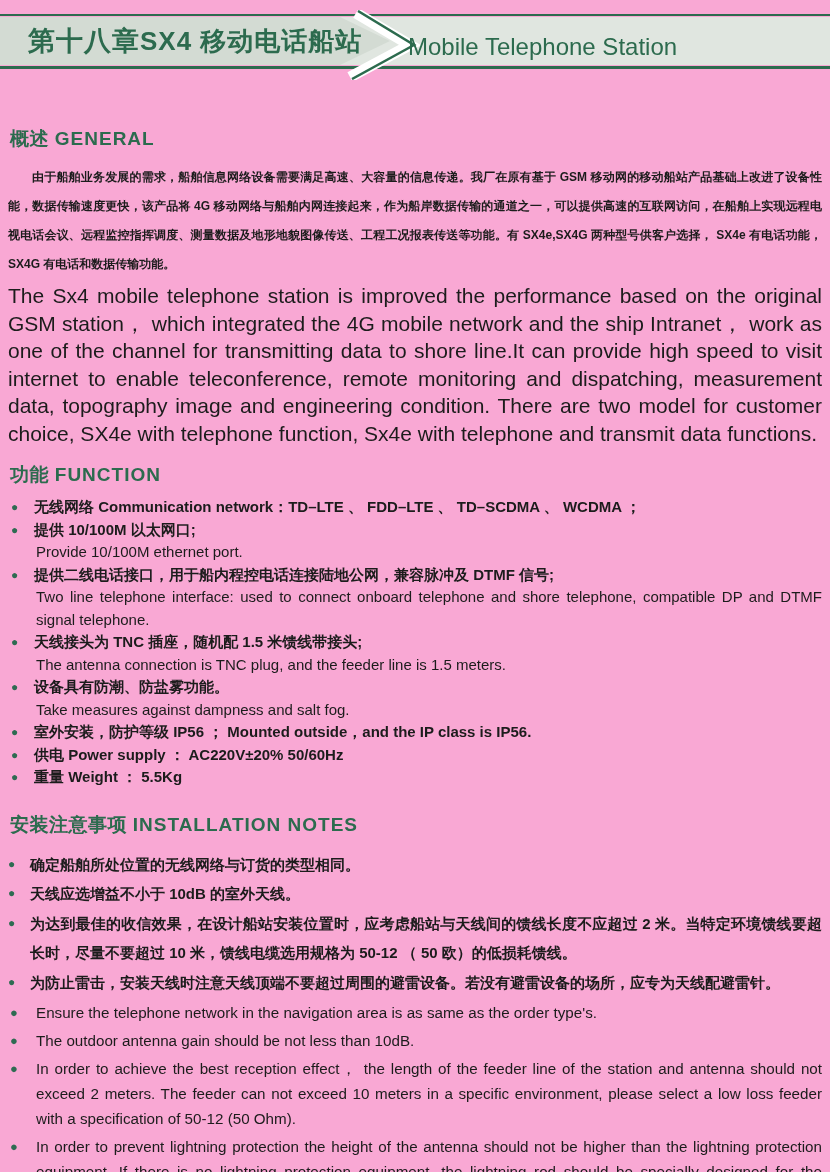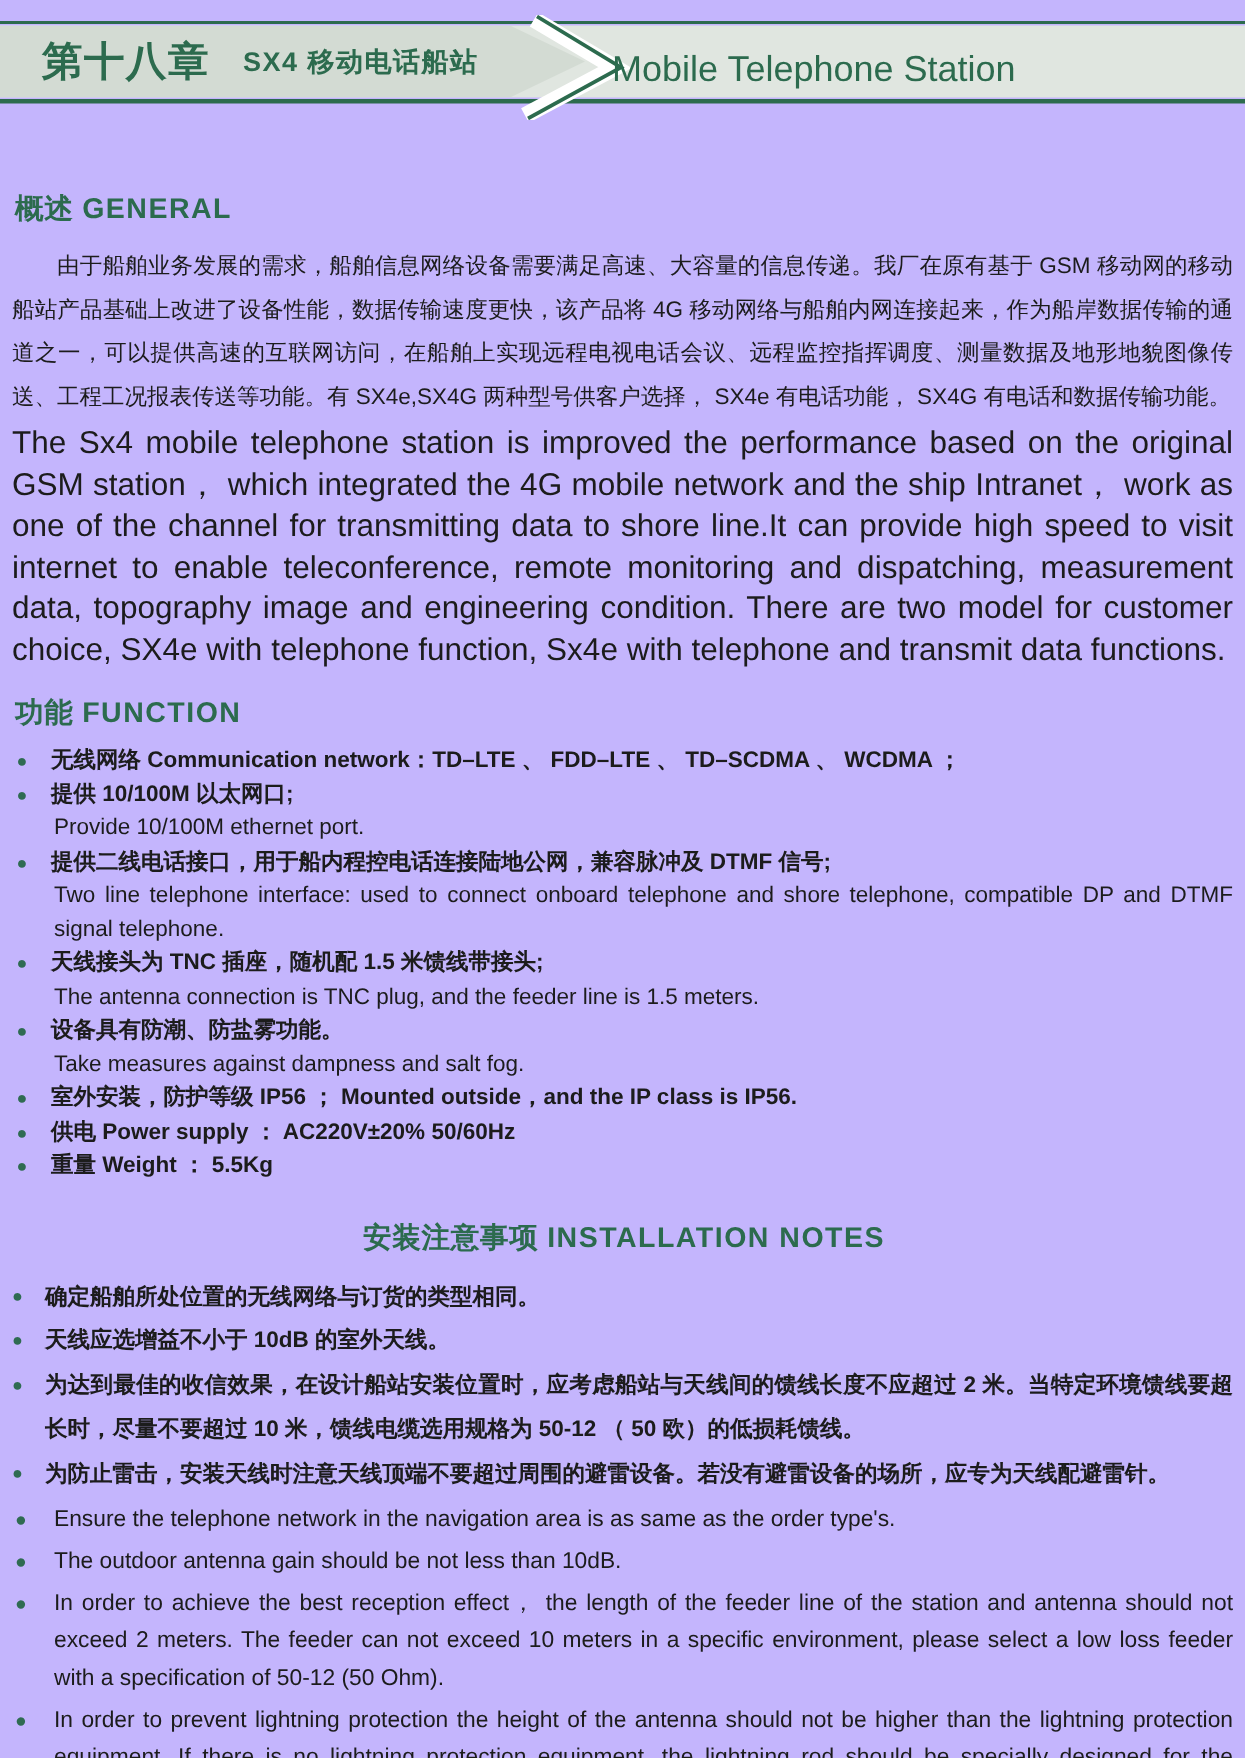--- a/index.html
+++ b/index.html
@@ -6,55 +6,55 @@
     --green:#2c6b4e;
     --text:#1c1c1c;
   }
   *{box-sizing:border-box;}
   html,body{margin:0;padding:0;}
   body{
     width:830px;height:1172px;overflow:hidden;background:#ffffff;
     font-family:"Liberation Sans","DejaVu Sans",sans-serif;
     color:var(--text);
   }
-  .page{position:relative;width:830px;height:1172px;background:#c4b5fd;}
+  .page{position:relative;width:830px;height:1172px;background:#f9a8d4;}
 
   
   .header{position:relative;height:80px;}
   .hdr-top-line{position:absolute;top:14px;left:0;width:100%;height:2px;background:var(--green);}
   .hdr-band{position:absolute;top:17px;left:0;width:100%;height:48px;background:#e0e6e0;}
   .hdr-bottom-line{position:absolute;top:66px;left:0;width:100%;height:3px;background:var(--green);}
   .hdr-left{
     position:absolute;top:17px;left:0;width:400px;height:48px;background:#d3dbd3;
     clip-path:polygon(0 0,340px 0,390px 24px,340px 48px,0 48px);
     display:flex;align-items:center;padding-left:28px;
   }
   .hdr-left .chapter{font-size:27px;font-weight:700;color:var(--green);letter-spacing:1px;}
-  .hdr-left .product{font-size:18px;font-weight:700;color:var(--green);margin-left:22px;letter-spacing:1px;}
+  .hdr-left .product{font-size:26px;font-weight:700;color:var(--green);letter-spacing:1px;}
   .hdr-chevron-svg{position:absolute;left:334px;top:10px;width:96px;height:70px;}
   .hdr-title-en{
     position:absolute;left:408px;top:17px;height:48px;
     display:flex;align-items:flex-end;padding-bottom:4px;
     font-size:24px;color:var(--green);
   }
 
   
   .section{margin:0 8px;}
   h2{
     margin:0;padding:0;font-weight:700;color:var(--green);
     font-size:19px;letter-spacing:.5px;
   }
   h2 .en{font-weight:700;letter-spacing:1px;}
   .h-general{margin:46px 0 4px 2px;}
   .h-function{margin:15px 0 8px 2px;}
-  .h-install{margin:23px 0 12px 2px;text-align:center;}
+  .h-install{margin:23px 0 12px 2px;}
 
   .para-cn{
-    margin:11px 0 0 0;font-size:15px;line-height:29px;
-    text-align:justify;text-indent:2em;font-weight:400;
+    margin:11px 0 0 0;font-size:12px;line-height:29px;
+    text-align:justify;text-indent:2em;font-weight:700;
   }
   .para-en{
     margin:3px 0 0 0;font-size:21px;line-height:27.5px;text-align:justify;
   }
 
   
   .fn-list{margin-top:2px;}
   .fn-item{position:relative;}
   .fn-cn,.fn-en{font-size:15px;line-height:22.5px;}
   .fn-cn{padding-left:26px;position:relative;font-weight:600;}

